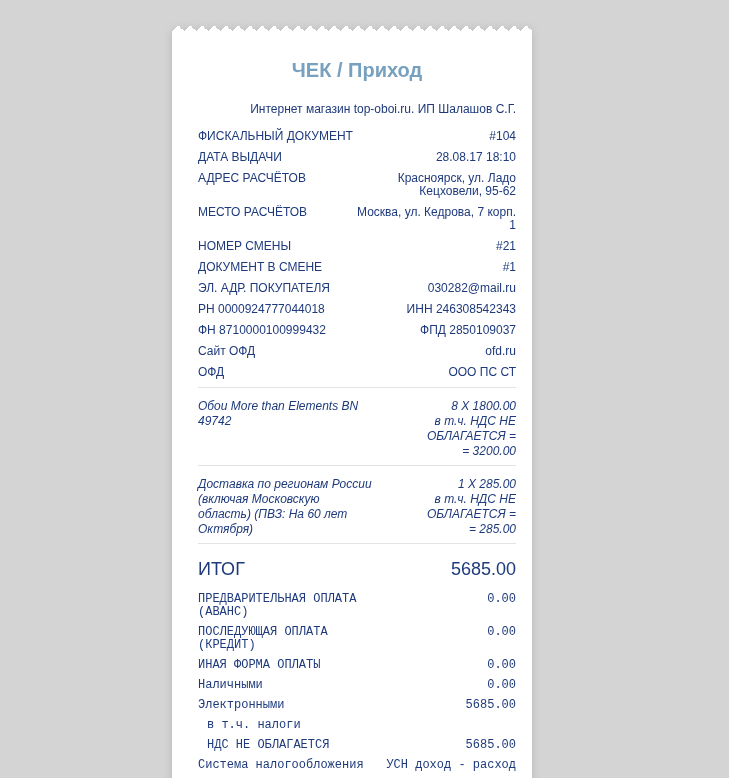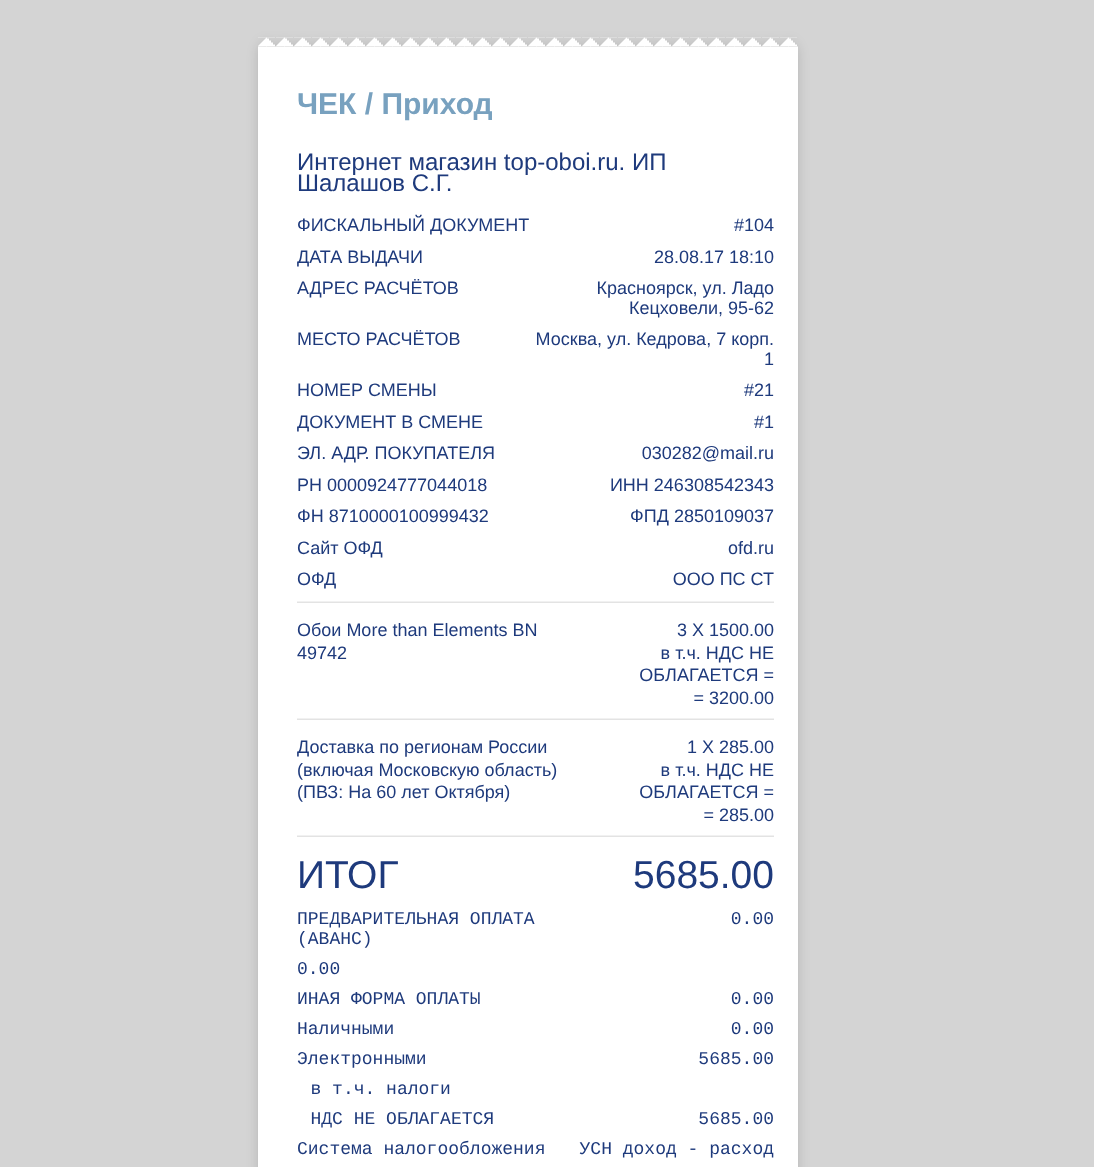--- a/index.html
+++ b/index.html
@@ -13,42 +13,42 @@
   }
   .receipt {
     position:absolute; left:172px; top:25px; width:360px;
     filter: drop-shadow(0 2px 4px rgba(0,0,0,.14));
   }
   .zz { height:6px; }
   .zz-top    { background: conic-gradient(from 135deg at 50% 0,   var(--paper,#fff) 90deg, transparent 0) 0 0 / 12px 6px repeat-x; }
   .paper { background: var(--paper,#fff); padding: 22px 16px 4px 26px; }
 
   .title {
-    margin-top:6px; text-align:left;
+    margin-top:6px; text-align:center;
     font-size:20px; font-weight:bold; line-height:23px;
     color: var(--accent-title, #78a1bf);
   }
-  .merchant { margin-top:20px; text-align:left; font-size:16px; line-height:14px; }
+  .merchant { margin-top:20px; text-align:right; font-size:12px; line-height:14px; }
 
   .info-rows { margin-top:14px; }
   .row { display:flex; justify-content:space-between; align-items:flex-start;
          font-size:12px; line-height:13px; margin-bottom:8px;gap:16px; }
   .row .lbl { max-width:190px; text-align:left; }
   .row .val { max-width:160px; text-align:right; }
   .row.indent { padding-left:9px; }
 
   hr.div { border:0; border-top:1px solid #e3e3e3; margin:6px 0 11px; }
 
   .item { display:flex; justify-content:space-between; align-items:flex-start;
-          font-size:12px; line-height:15px; margin-bottom:6px; }
+          font-size:12px; line-height:15px; margin-bottom:6px;font-style:italic; }
   .item-name { width:175px; }
   .item-right { flex:1; text-align:right; }
 
   .total-row { display:flex; justify-content:space-between; align-items:baseline;
-               margin:6px 0 10px; font-size:26px; line-height:28px; }
+               margin:6px 0 10px; font-size:18px; line-height:28px; }
 
   .pay-rows .row { margin-bottom:7px;font-family:Liberation Mono, monospace; }
 </style>
 </head>
 <body>
 
 <div class="receipt">
   <div class="zz zz-top"></div>
 
   <div class="paper">
@@ -115,21 +115,21 @@
         </div>
       </div>
 
     <hr class="div">
 
     <div class="items">
 
         <div class="item">
           <div class="item-name">Обои More than Elements BN 49742</div>
           <div class="item-right">
-            <div>3 X 1500.00</div>
+            <div>8 X 1800.00</div>
             <div>в т.ч. НДС НЕ ОБЛАГАЕТСЯ =</div>
             <div>= 3200.00</div>
           </div>
         </div>
         <hr class="div">
 
         <div class="item">
           <div class="item-name">Доставка по регионам России (включая Московскую область) (ПВЗ: На 60 лет Октября)</div>
           <div class="item-right">
             <div>1 X 285.00</div>
@@ -146,20 +146,21 @@
     </div>
 
     <div class="pay-rows">
 
         <div class="row">
           <div class="lbl">ПРЕДВАРИТЕЛЬНАЯ ОПЛАТА (АВАНС)</div>
           <div class="val">0.00</div>
         </div>
 
         <div class="row">
+          <div class="lbl">ПОСЛЕДУЮЩАЯ ОПЛАТА (КРЕДИТ)</div>
           <div class="val">0.00</div>
         </div>
 
         <div class="row">
           <div class="lbl">ИНАЯ ФОРМА ОПЛАТЫ</div>
           <div class="val">0.00</div>
         </div>
 
         <div class="row">
           <div class="lbl">Наличными</div>

